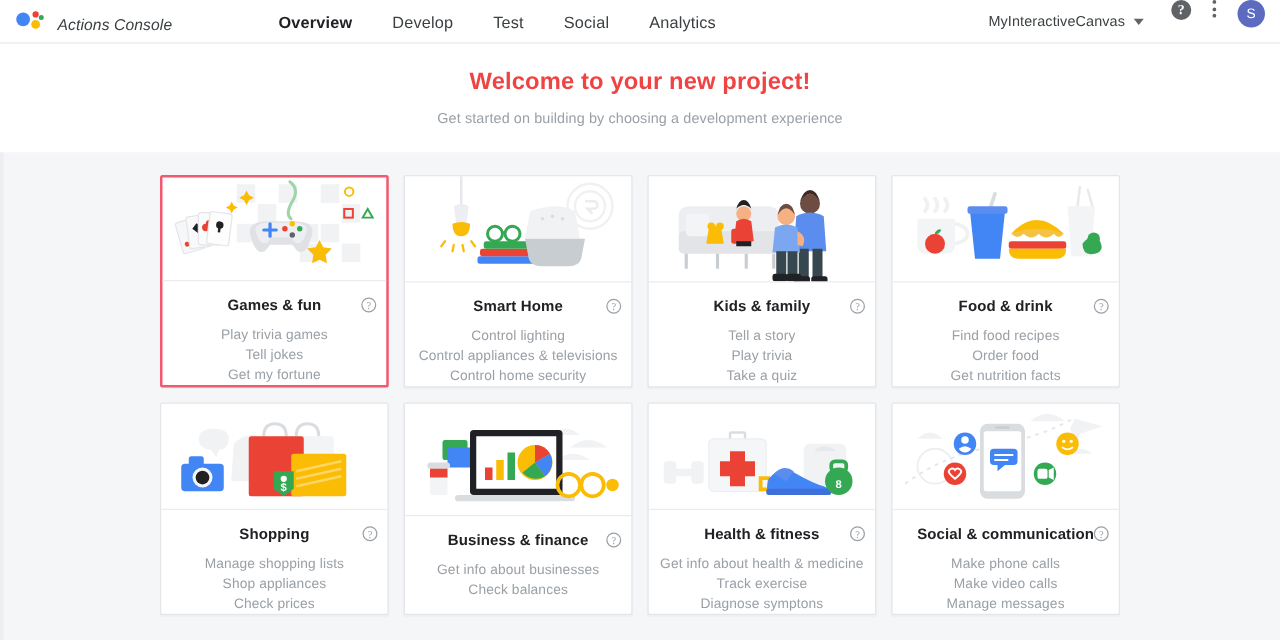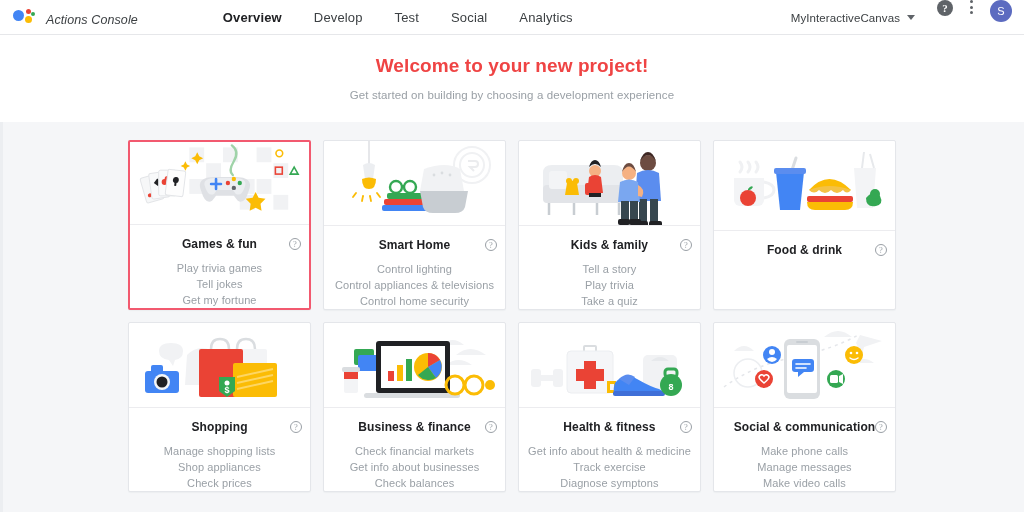--- a/index.html
+++ b/index.html
@@ -344,20 +344,25 @@
           </g>
           <path d="M152 56 q8 -10 14 -2 q4 8 -4 10 q-10 2 -10 -8z" fill="#34A853"></path>
           <circle cx="161" cy="52" r="5" fill="#34A853"></circle>
         </svg>
       </div>
       <div class="card-body">
         <div class="card-head">
           <span class="card-title">Food &amp; drink</span>
           <span class="card-help">?</span>
         </div>
+        <ul class="card-list">
+          <li>Find food recipes</li>
+          <li>Order food</li>
+          <li>Get nutrition facts</li>
+        </ul>
       </div>
     </div>
 
     <div class="card">
       <div class="card-illustration">
         <svg width="181" height="88" viewBox="0 0 181 88">
           <path d="M30 30 q0 -8 12 -8 q12 0 12 8 q0 8 -8 9 l-2 6 -4 -6 q-10 -1 -10 -9z" fill="#f1f2f4"></path>
           <path d="M58 34 q14 -14 32 0 l2 30 h-36z" fill="#f1f2f4"></path>
           <rect x="16" y="50" width="34" height="22" rx="3" fill="#4285F4"></rect>
           <rect x="22" y="44" width="12" height="8" rx="2" fill="#4285F4"></rect>
@@ -421,21 +426,20 @@
           <line x1="140" y1="62" x2="141" y2="62" stroke="#FBBC05" stroke-width="3"></line>
           <circle cx="166" cy="64" r="5" fill="#FBBC05"></circle>
         </svg>
       </div>
       <div class="card-body">
         <div class="card-head">
           <span class="card-title">Business &amp; finance</span>
           <span class="card-help">?</span>
         </div>
         <ul class="card-list">
-          <li>Check financial markets</li>
           <li>Get info about businesses</li>
           <li>Check balances</li>
         </ul>
       </div>
     </div>
 
     <div class="card">
       <div class="card-illustration">
         <svg width="181" height="88" viewBox="0 0 181 88">
           <g fill="#f1f2f4">
@@ -509,21 +513,21 @@
           <path d="M136 37 q4 3 8 0" stroke="#fff" stroke-width="1.5" fill="none" stroke-linecap="round"></path>
         </svg>
       </div>
       <div class="card-body">
         <div class="card-head">
           <span class="card-title">Social &amp; communication</span>
           <span class="card-help">?</span>
         </div>
         <ul class="card-list">
           <li>Make phone calls</li>
+          <li>Make video calls</li>
           <li>Manage messages</li>
-          <li>Make video calls</li>
         </ul>
       </div>
     </div>
 
   </div>
   </div>
 </div>
 
 </body></html>

